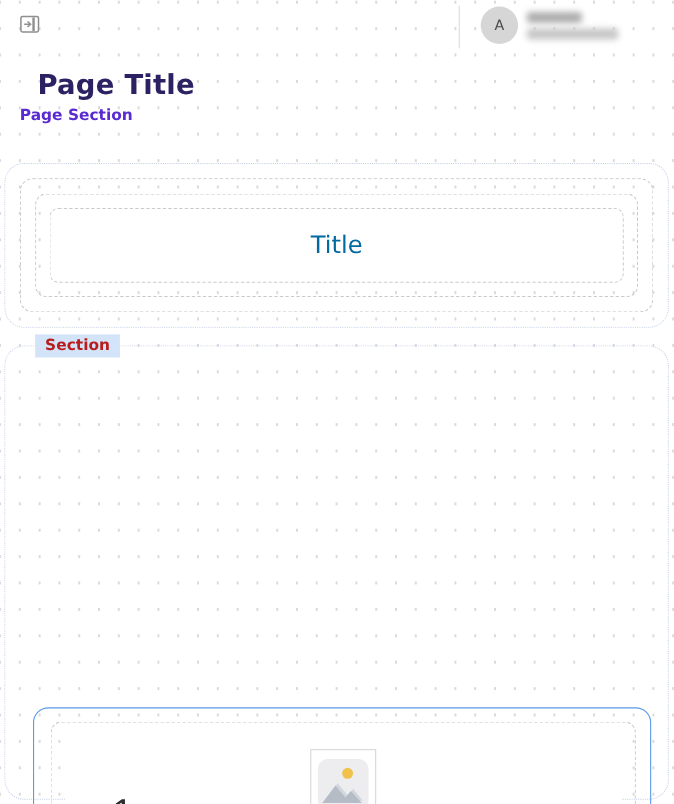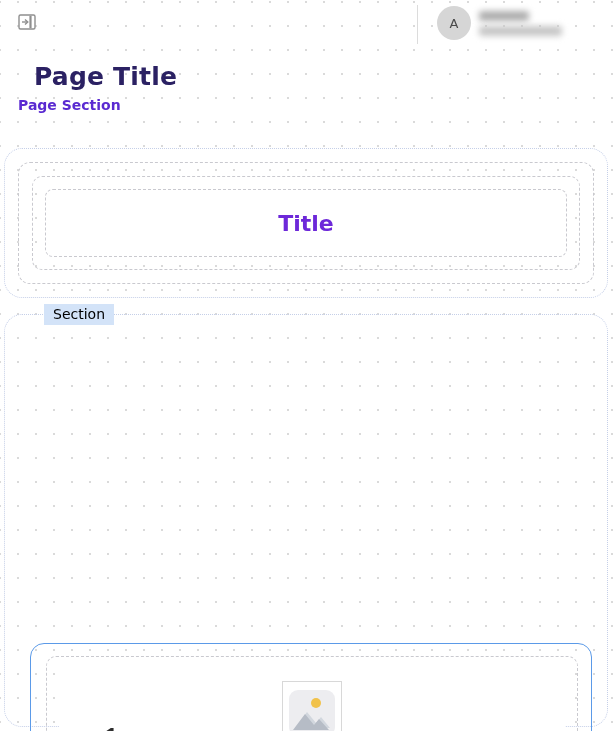--- a/index.html
+++ b/index.html
@@ -28,24 +28,24 @@
   .page-subtitle{left:18px;top:97px;font-size:14px;font-weight:bold;color:#5a2ad1;}
   
   .dotted-group{border:1.5px dotted #c5cfe8;border-radius:18px;}
   .dashed{border:1px dashed #c9c9cf;}
   
   .group1{left:4px;top:148px;width:602px;height:148px;}
   .nest{position:absolute;}
   .g1-a{inset:13px;border-radius:12px;}
   .g1-b{inset:13px;border-radius:10px;}
   .g1-c{inset:12px;border-radius:8px;background:#fff;display:flex;align-items:center;justify-content:center;}
-  .title-text{font-size:22px;font-weight:bold;color:#6d28d9;}
+  .title-text{font-size:22px;font-weight:normal;color:#0369a1;}
   
-  .section-label{left:44px;top:304px;background:#d3e3f8;color:#000000;
-    font-size:14px;padding:2px 9px 3px;z-index:5;cursor:pointer;}
+  .section-label{left:32px;top:304px;background:#d3e3f8;color:#b91c1c;
+    font-size:14px;padding:2px 9px 3px;z-index:5;cursor:pointer;font-weight:bold;}
   .group2{left:4px;top:314px;width:602px;height:411px;}
   .blue-section{left:25px;top:328px;width:560px;height:386px;
     border:1.5px solid #5b9ae8;border-radius:14px;}
   .rowA{left:15px;top:12px;width:530px;height:112px;border-radius:10px;}
   .row-inner{inset:12px;border-radius:8px;background:#fff;
     display:flex;align-items:center;justify-content:center;}
   
   .img-ph{width:58px;height:62px;background:#fff;border:1px solid #d8d8d8;
     display:flex;align-items:center;justify-content:center;cursor:pointer;}
   .img-tile{width:46px;height:46px;background:#ededf0;border-radius:9px;overflow:hidden;}

